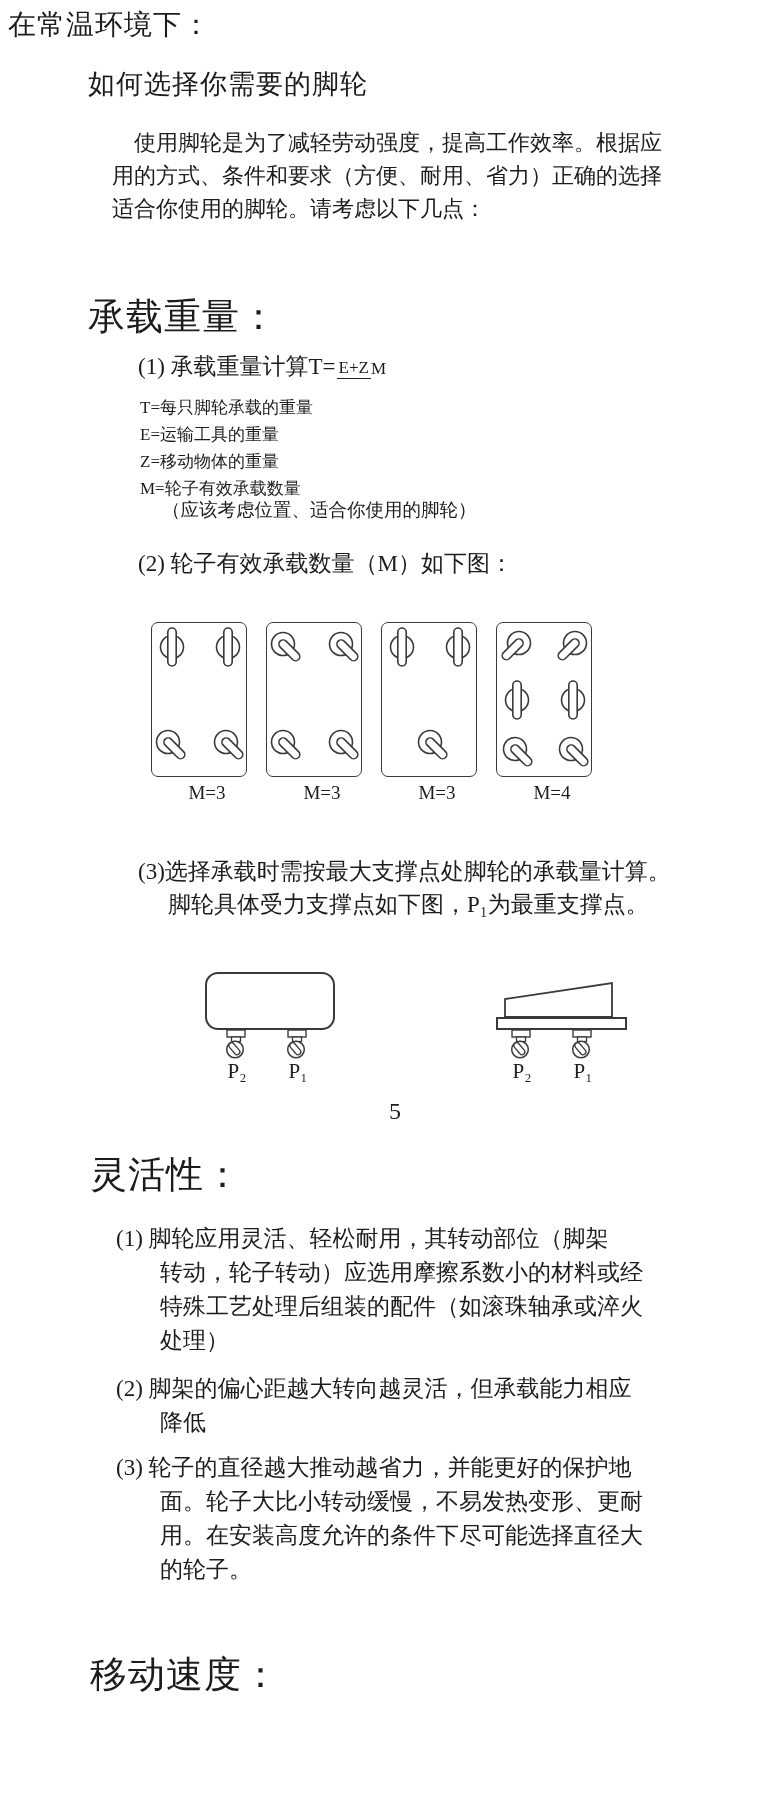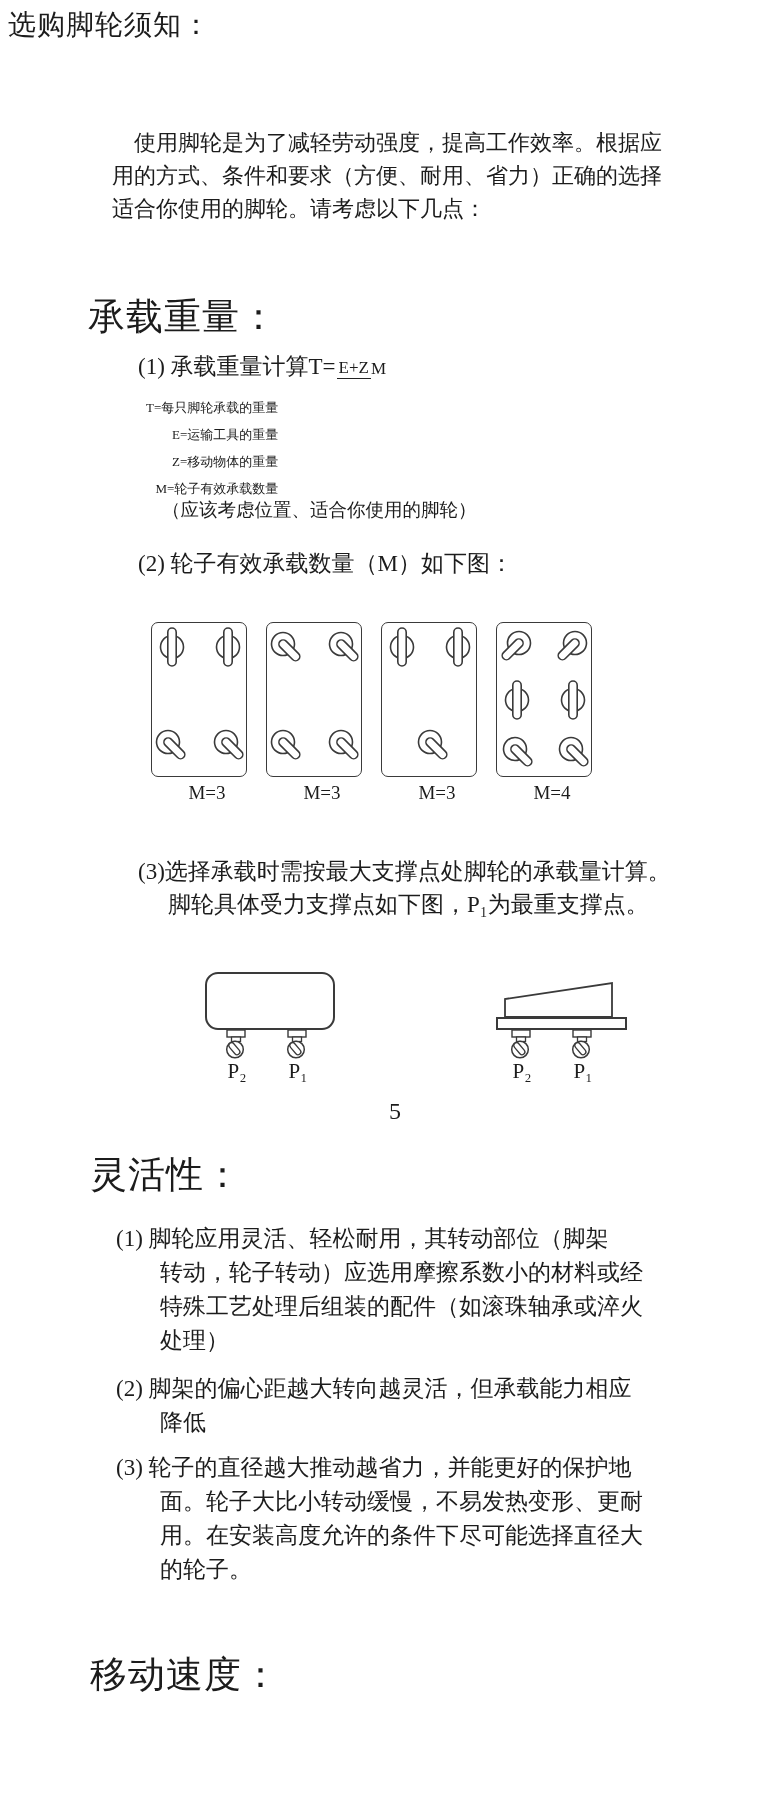--- a/index.html
+++ b/index.html
@@ -11,21 +11,21 @@
   .abs{position:absolute;}
   .pre{white-space:pre-line;}
   .doc-title{left:8px;top:6px;font-size:28px;letter-spacing:1px;}
   .intro-heading{left:88px;top:66px;font-size:27px;letter-spacing:1px;}
   .intro-body{left:112px;top:126px;width:560px;font-size:22px;line-height:33px;text-indent:22px;}
   .sec-heading{font-size:37px;letter-spacing:1px;}
   .load-heading{left:88px;top:292px;}
   .formula-line{left:138px;top:351px;font-size:23px;}
   .frac{display:inline-flex;flex-direction:row;align-items:center;vertical-align:middle;font-size:17px;line-height:1.2;margin-left:1px;}
   .frac .num{border-bottom:1.5px solid #222;padding:0 2px;}
-  .defs{left:146px;top:394px;font-size:13px;line-height:27px;text-align:right;}
+  .defs{left:140px;top:394px;font-size:17px;line-height:27px;}
   .defs-note{left:162px;top:497px;font-size:18.5px;}
   .item2-label{left:138px;top:548px;font-size:23px;}
   .board-wrap{top:622px;width:112px;}
   .board{position:relative;width:96px;height:155px;border:1.6px solid #3a3a3a;border-radius:7px;background:#fff;box-sizing:border-box;}
   .board-label{text-align:center;font-size:19px;margin-top:5px;}
   .caster{position:absolute;transform:translate(-50%,-50%);width:44px;height:46px;pointer-events:none;}
   .item3{left:138px;top:855px;width:600px;font-size:23px;line-height:33px;padding-left:30px;text-indent:-30px;}
   .trolley-box{left:205px;top:972px;width:130px;height:58px;border:2px solid #3a3a3a;border-radius:13px;box-sizing:border-box;background:#fff;}
   .side-caster{width:26px;height:30px;}
   .p-label{font-size:21px;width:40px;text-align:center;margin-left:-20px;}
@@ -33,22 +33,23 @@
   .flex-heading{left:90px;top:1150px;}
   .flex-item{left:116px;width:600px;font-size:23px;line-height:34px;padding-left:44px;text-indent:-44px;}
   .speed-heading{left:90px;top:1650px;}
   .speed-body{left:114px;top:1712px;width:560px;font-size:23px;line-height:34px;}
 </style>
 </head>
 <body>
 
 <div id="page">
 
-  <div class="abs doc-title">选购脚轮须知：</div>
-
+  <div class="abs doc-title">在常温环境下：</div>
+
+  <div class="abs intro-heading">如何选择你需要的脚轮</div>
   <div class="abs intro-body pre">使用脚轮是为了减轻劳动强度，提高工作效率。根据应
 用的方式、条件和要求（方便、耐用、省力）正确的选择
 适合你使用的脚轮。请考虑以下几点：</div>
 
   <div class="abs sec-heading load-heading">承载重量：</div>
 
   <div class="abs formula-line">
     <span>(1) 承载重量计算T=</span><span class="frac">
         <span class="num">E+Z</span>
         <span class="den">M</span>

